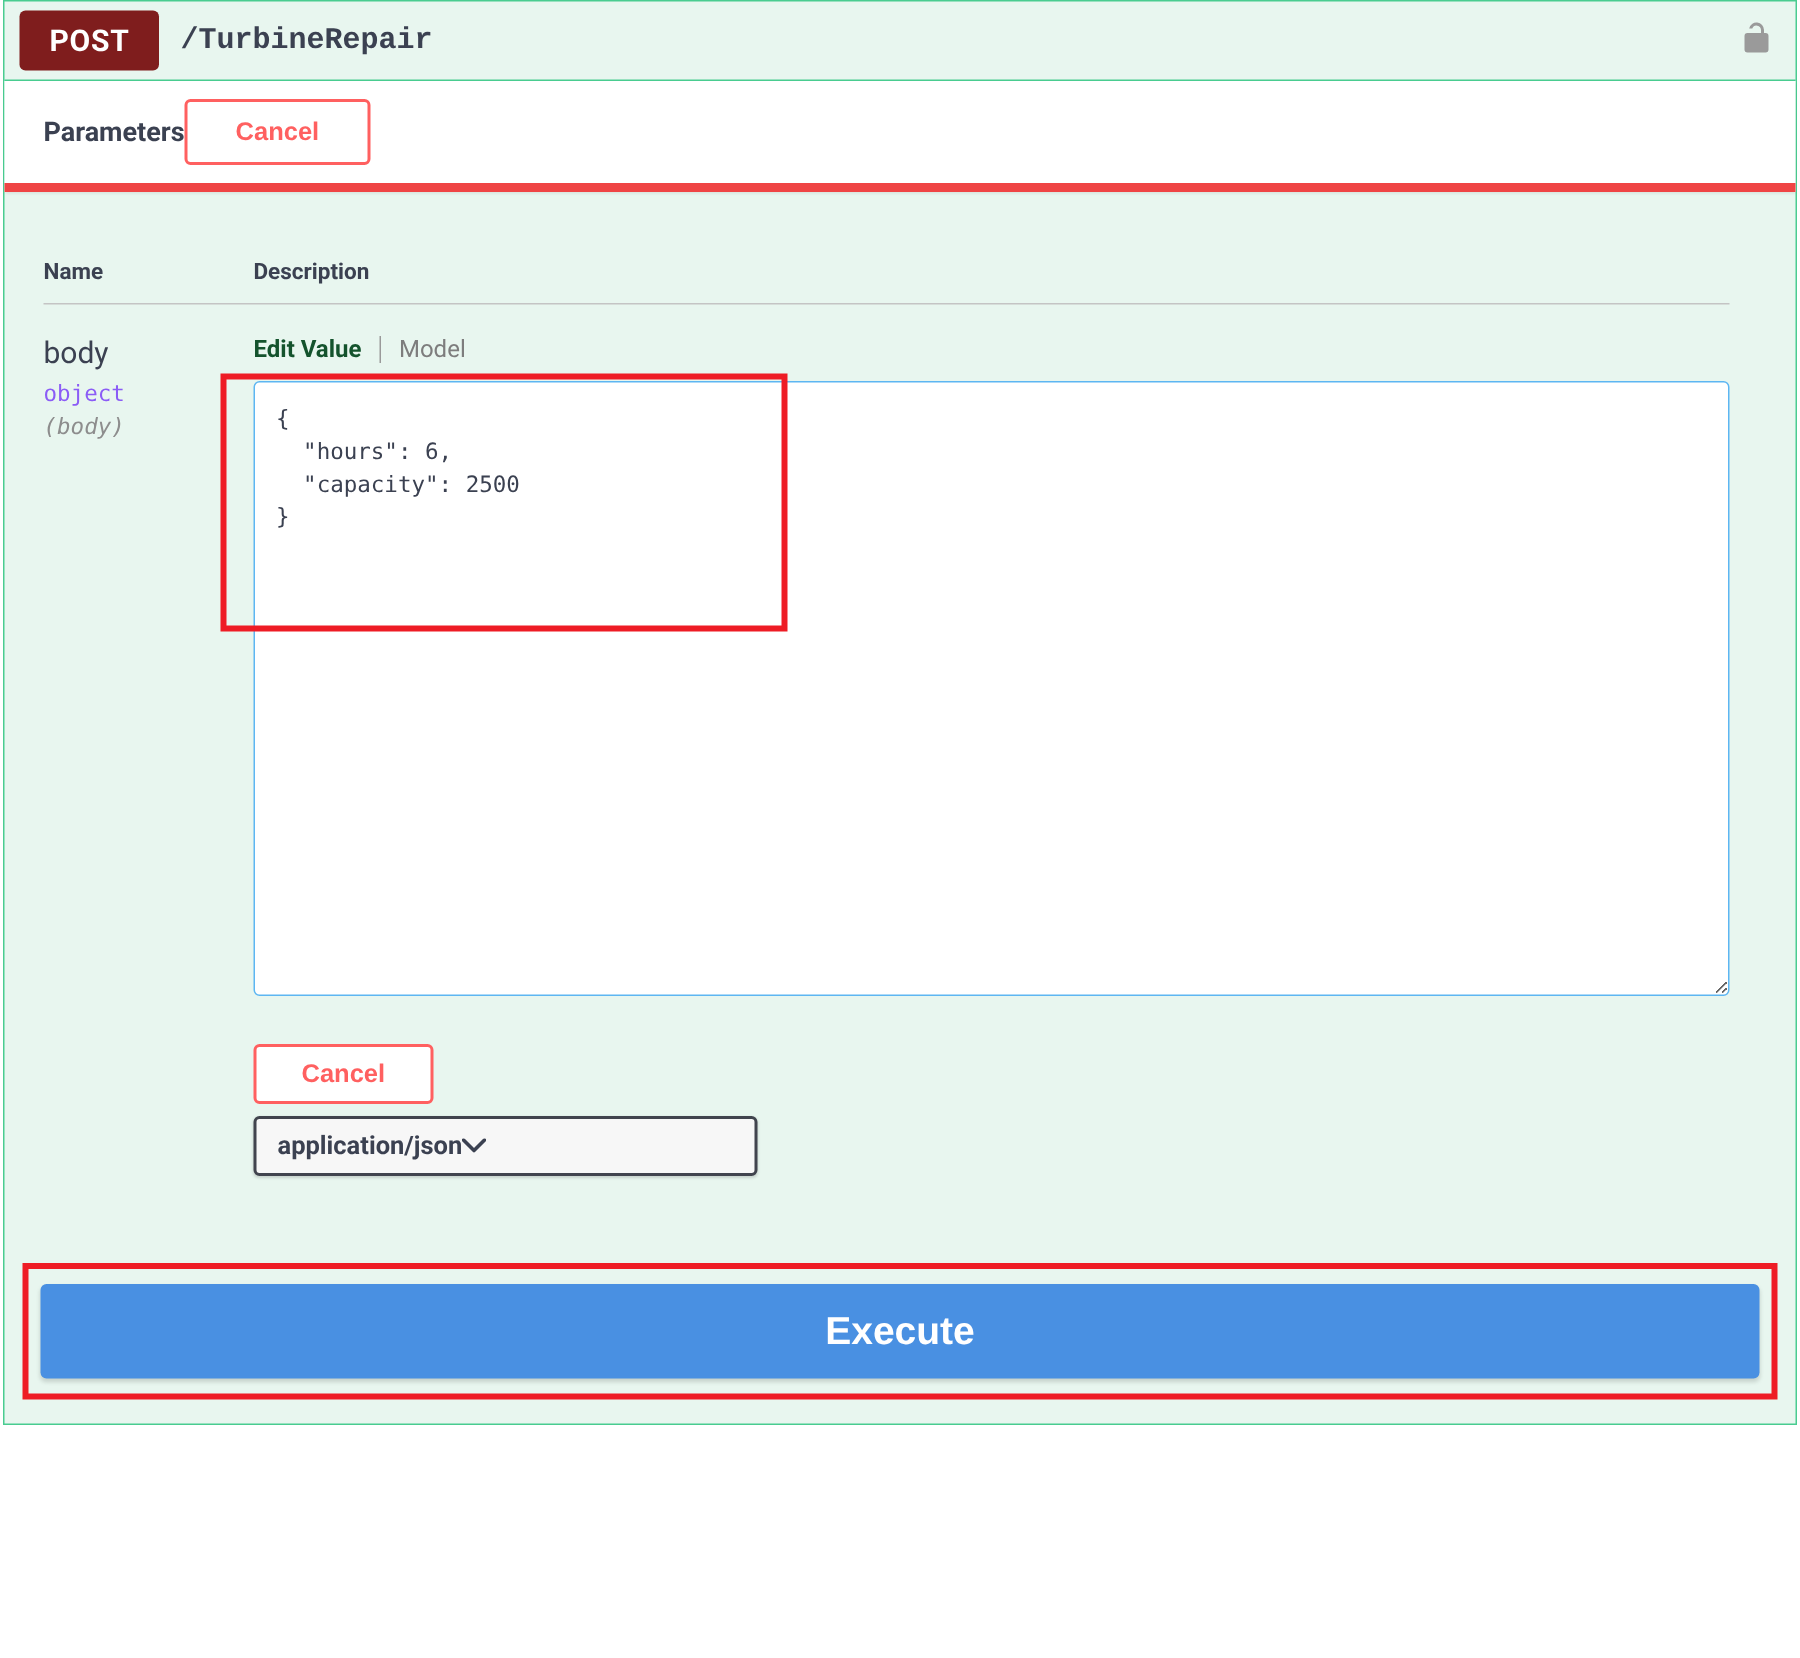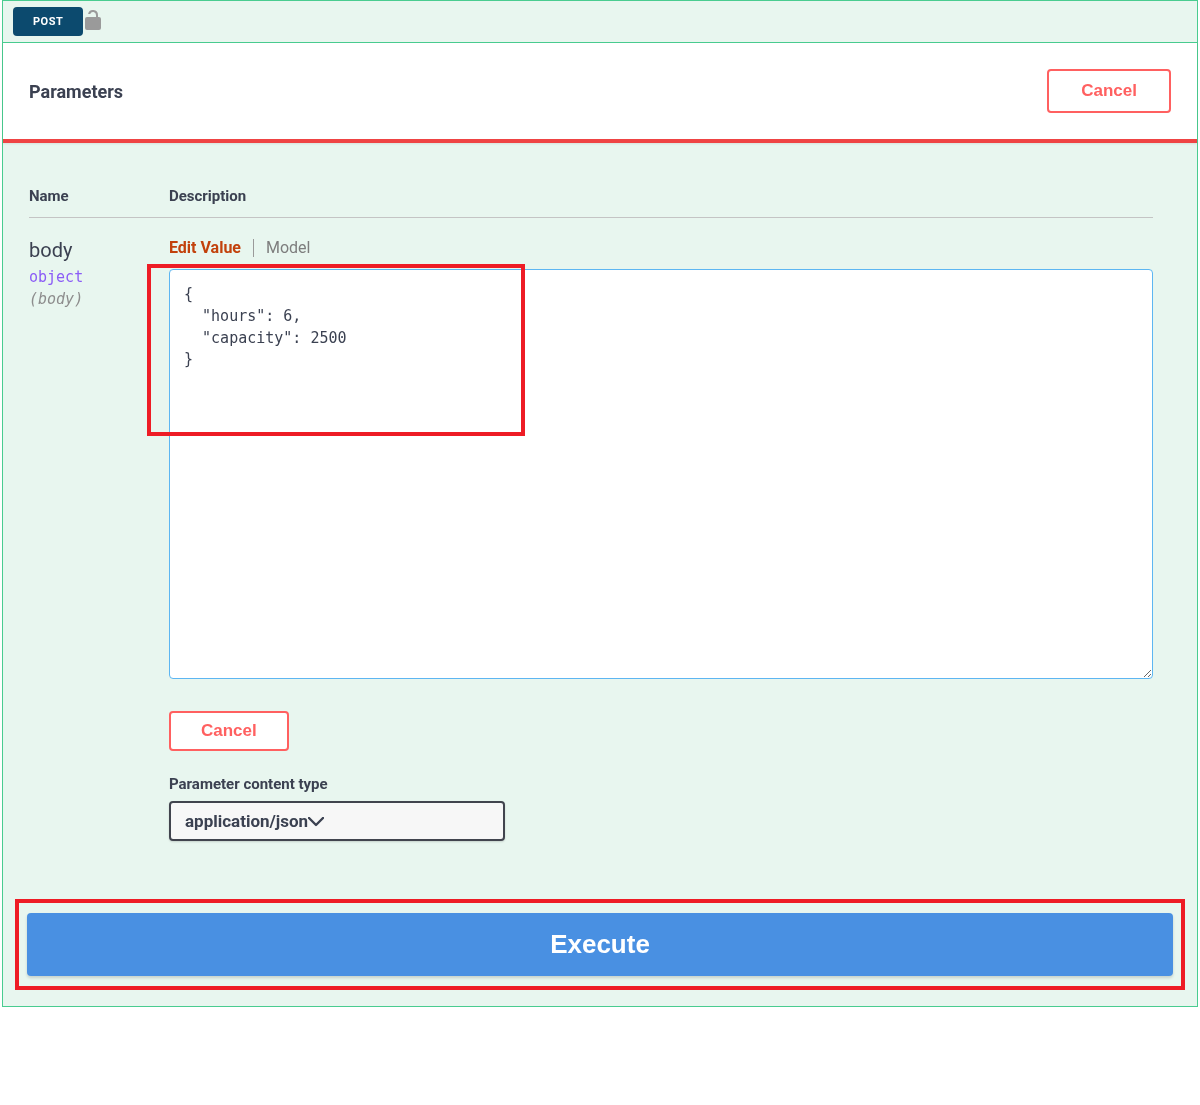--- a/index.html
+++ b/index.html
@@ -19,24 +19,24 @@
 }
 
 .summary-row {
   display: flex;
   align-items: center;
   padding: 6px 10px;
   border-bottom: 1px solid #49cc90;
 }
 
 .method-badge {
-  background: #0c4a6e;
+  background: #7f1d1d;
   color: #fff;
   font-weight: 700;
-  font-size: 11px;
+  font-size: 20px;
   padding: 8px 20px;
   border-radius: 4px;
   letter-spacing: 0.5px;
 }
 
 .path-text {
   font-family: ui-monospace, "SFMono-Regular", Consolas, "Liberation Mono", Menlo, monospace;
   font-size: 20px;
   font-weight: 700;
   color: #3b4151;
@@ -45,25 +45,25 @@
 }
 
 .lock-wrap {
   color: #9a9a9a;
   padding-right: 6px;
 }
 
 .params-header {
   display: flex;
   align-items: center;
-  justify-content: space-between;
-  background: #fff;
-  padding: 26px 26px;
+  justify-content: flex-start;
+  background: #fff;
+  padding: 12px 26px;
   box-shadow: 0 1px 2px rgba(0,0,0,0.08);
-  border-bottom: 4px solid #ef4444;
+  border-bottom: 6px solid #ef4444;
 }
 
 .params-title {
   font-size: 18px;
   font-weight: 700;
   color: #3b4151;
 }
 
 .cancel-btn {
   background: #fff;
@@ -117,21 +117,21 @@
 .param-desc-col { flex: 1; position: relative; }
 
 .tabs {
   display: flex;
   align-items: center;
   gap: 12px;
   margin-bottom: 12px;
 }
 .tab-active {
   font-weight: 700;
-  color: #c2410c;
+  color: #14532d;
   font-size: 16px;
 }
 .tab-divider {
   width: 1px;
   height: 18px;
   background: #9a9a9a;
 }
 .tab-inactive {
   color: #7d7d7d;
   font-size: 16px;
@@ -231,20 +231,21 @@
   box-shadow: 0 2px 3px rgba(0,0,0,0.15);
 }
 </style>
 </head>
 <body>
 
 <div class="endpoint-panel">
 
   <div class="summary-row">
     <span class="method-badge">POST</span>
+    <span class="path-text">/TurbineRepair</span>
     <span class="lock-wrap">
       <svg width="20" height="24" viewBox="0 0 20 24">
         <path fill="#9a9a9a" d="M15 9V7a5 5 0 0 0-9.9-1H7.2A3 3 0 0 1 13 7v2H4a2 2 0 0 0-2 2v9a2 2 0 0 0 2 2h12a2 2 0 0 0 2-2v-9a2 2 0 0 0-2-2h-1z"></path>
       </svg>
     </span>
   </div>
 
   <div class="params-header">
     <span class="params-title">Parameters</span>
     <button class="cancel-btn">Cancel</button>
@@ -273,21 +274,20 @@
           <span class="tab-inactive">Model</span>
         </div>
 
         <textarea class="body-textarea" style="">{
   "hours": 6,
   "capacity": 2500
 }</textarea>
 
         <div><button class="small-cancel">Cancel</button></div>
 
-        <div class="ct-label">Parameter content type</div>
         <div class="ct-select">
           <span>application/json</span>
           <span>
             <svg width="16" height="10" viewBox="0 0 16 10">
                 <path d="M1 1l7 7 7-7" stroke="#3b4151" stroke-width="2.4" fill="none" stroke-linecap="round" stroke-linejoin="round"></path>
               </svg>
           </span>
         </div>
 
       </div>

